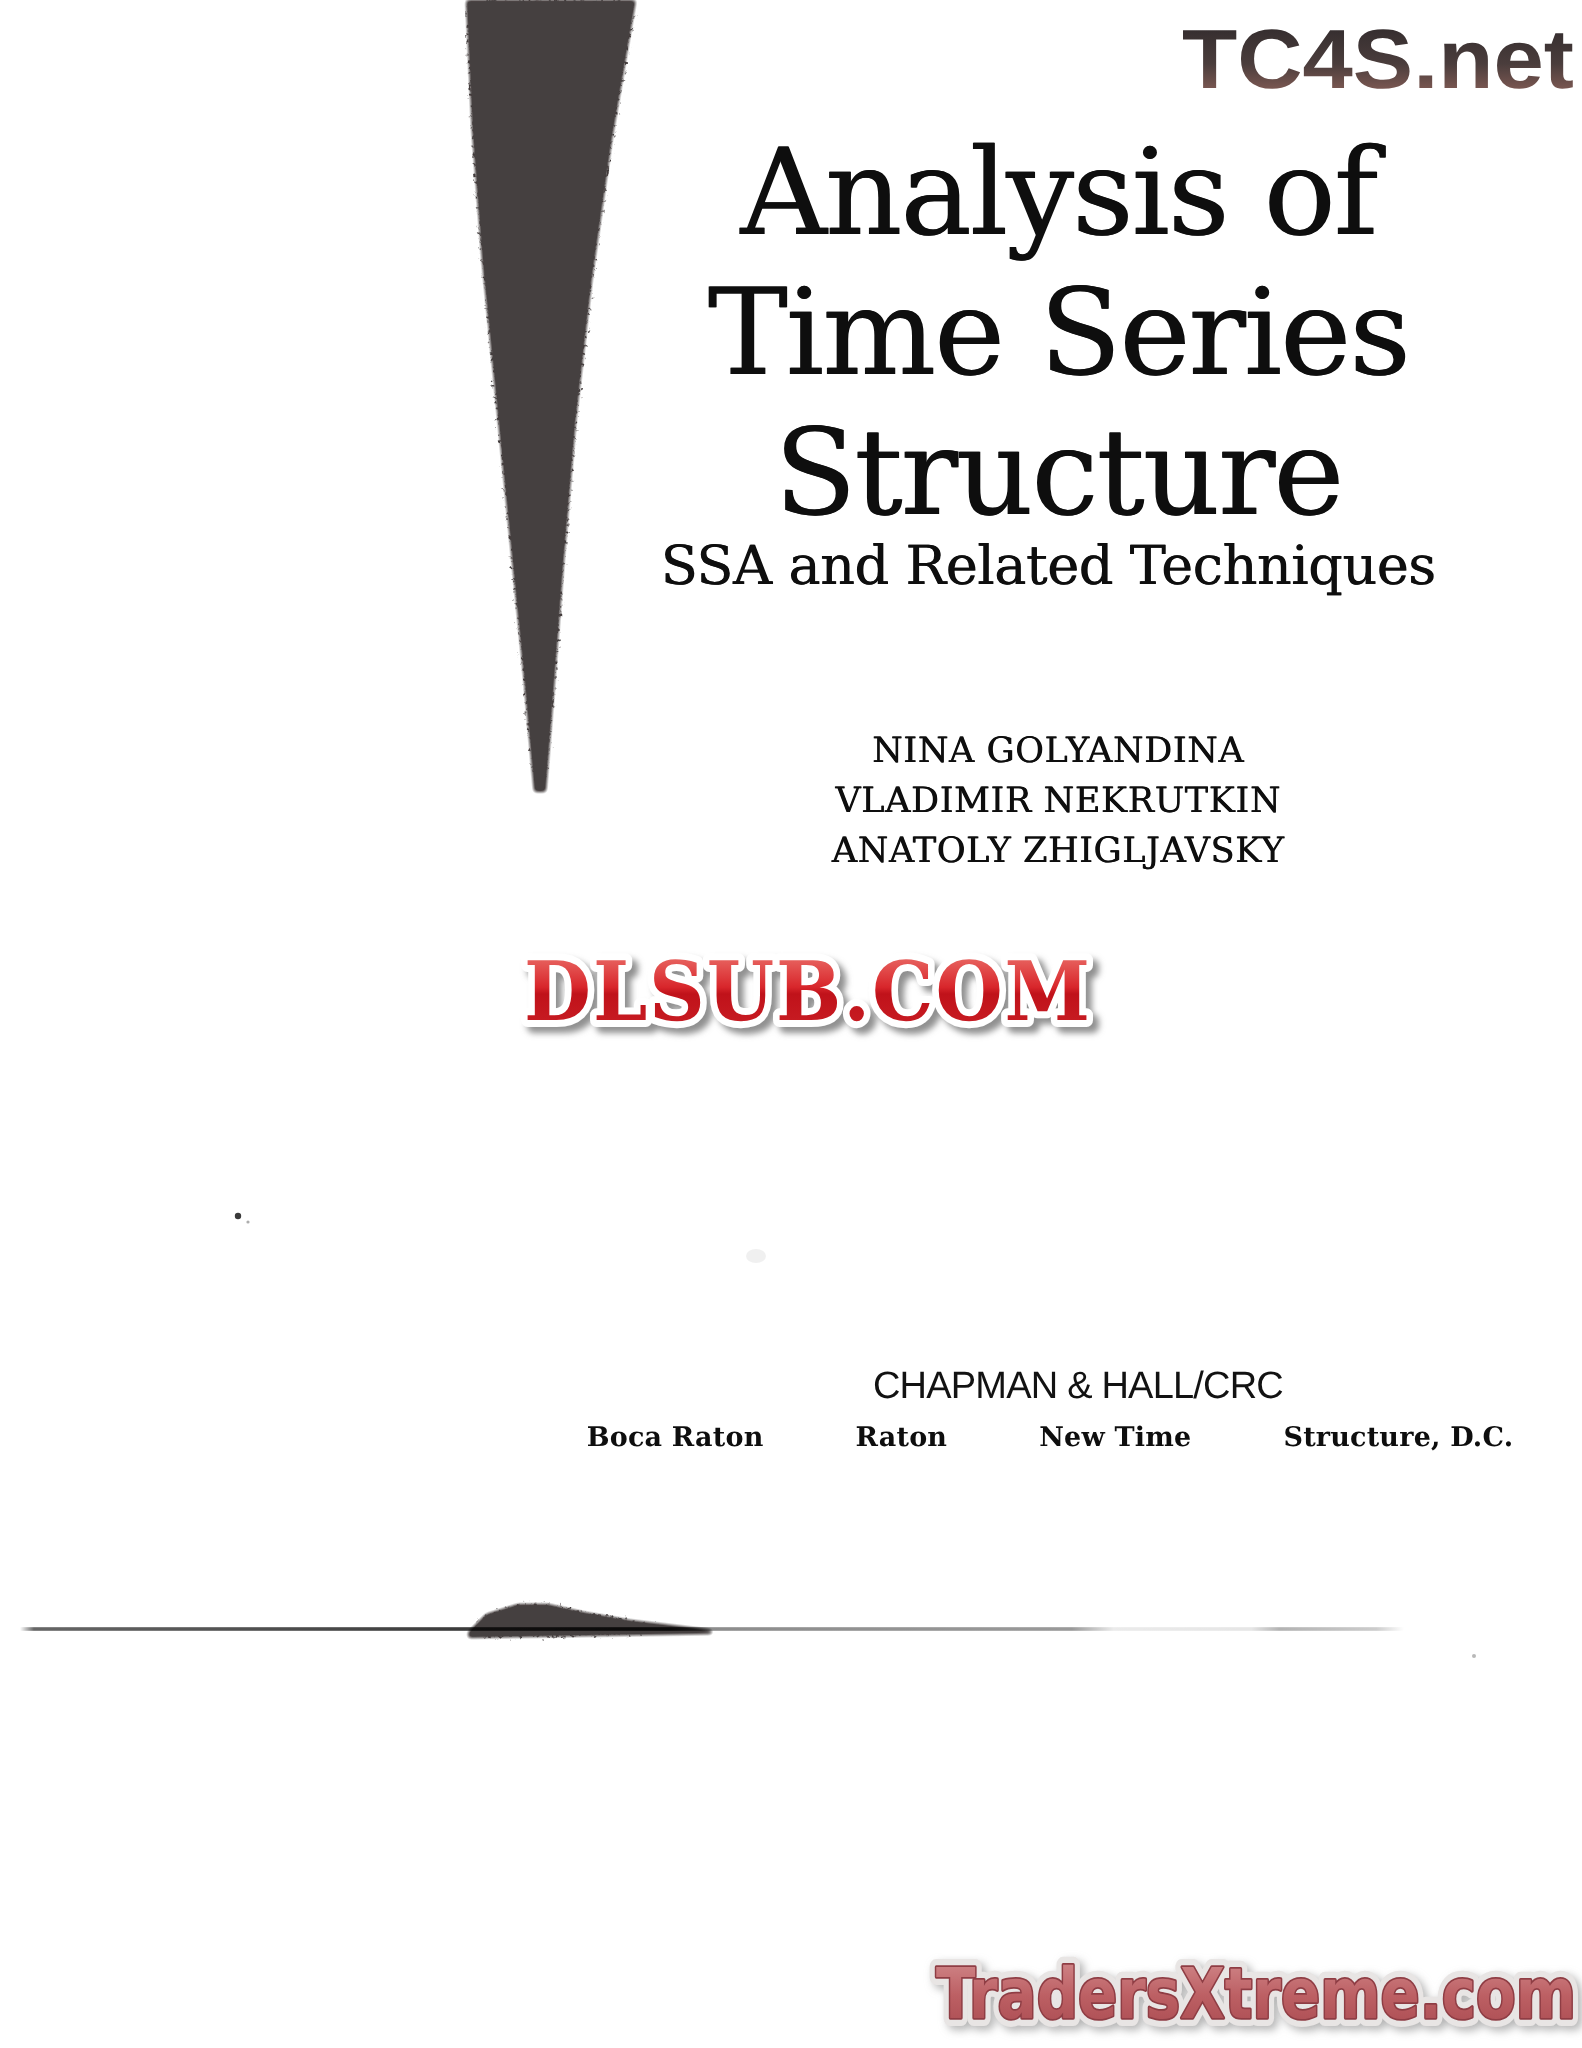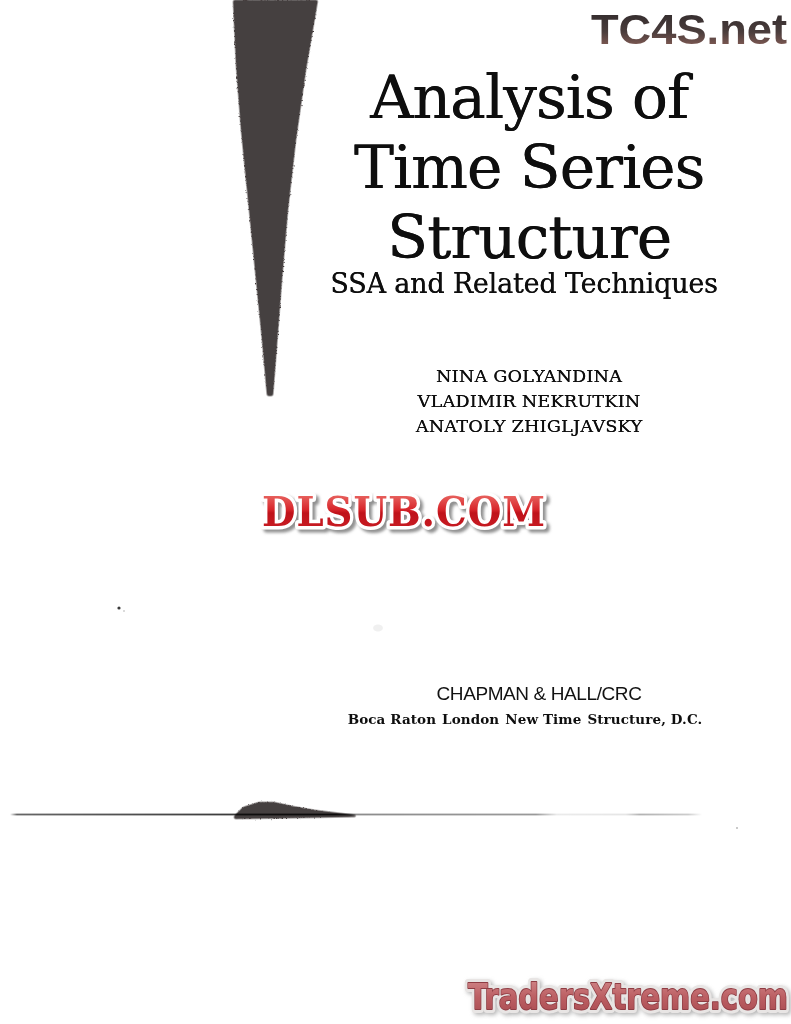--- a/index.html
+++ b/index.html
@@ -50,25 +50,25 @@
     z-index:1;
   }
   .cities{
     left:0;top:711px;width:1050px;
     text-align:center;
     font-size:13.5px;line-height:17px;
     font-weight:bold;
     letter-spacing:0.1px;
     z-index:1;
   }
-  .cities span{display:inline-block;margin:0 3px;}
+  .cities span{display:inline-block;margin:0 23px;}
 
   
   .wm-tc4s{left:584px;top:3px;z-index:3;}
-  .wm-dlsub{left:248px;top:481px;z-index:3;}
+  .wm-dlsub{left:248px;top:465px;z-index:3;}
   .wm-traders{left:460px;top:972px;z-index:3;}
 </style>
 </head>
 <body>
 
 <div class="page">
 
   <svg class="artifacts" width="791" height="1024" viewBox="0 0 791 1024" aria-hidden="true">
     <defs>
       <filter id="speckle" x="-40%" y="-15%" width="180%" height="130%">
@@ -151,21 +151,21 @@
         </linearGradient>
       </defs>
       <g style="filter: drop-shadow(3px 3px 1.5px rgba(125,125,125,0.85))">
         <text x="156" y="45" text-anchor="middle" font-family="'DejaVu Serif', serif" font-weight="bold" font-size="41" letter-spacing="1" textLength="284" lengthAdjust="spacingAndGlyphs" fill="url(#dlg)" stroke="#ffffff" stroke-width="7" paint-order="stroke" stroke-linejoin="round">DLSUB.COM</text>
       </g>
     </svg>
   </div>
 
   <div class="abs publisher">CHAPMAN &amp; HALL/CRC</div>
   <div class="abs cities">
-    <span>Boca Raton</span><span>London</span><span>New Time</span><span>Structure, D.C.</span>
+    <span>Boca Raton</span><span>Raton</span><span>New Time</span><span>Structure, D.C.</span>
   </div>
 
   <div class="abs wm-traders">
     <svg width="336" height="50" viewBox="0 0 336 50">
       <defs>
         <linearGradient id="trg" x1="0" y1="0" x2="0" y2="1">
           <stop offset="0" stop-color="#d28a8c"></stop>
           <stop offset="0.5" stop-color="#bc5f63"></stop>
           <stop offset="1" stop-color="#a84a50"></stop>
         </linearGradient>

